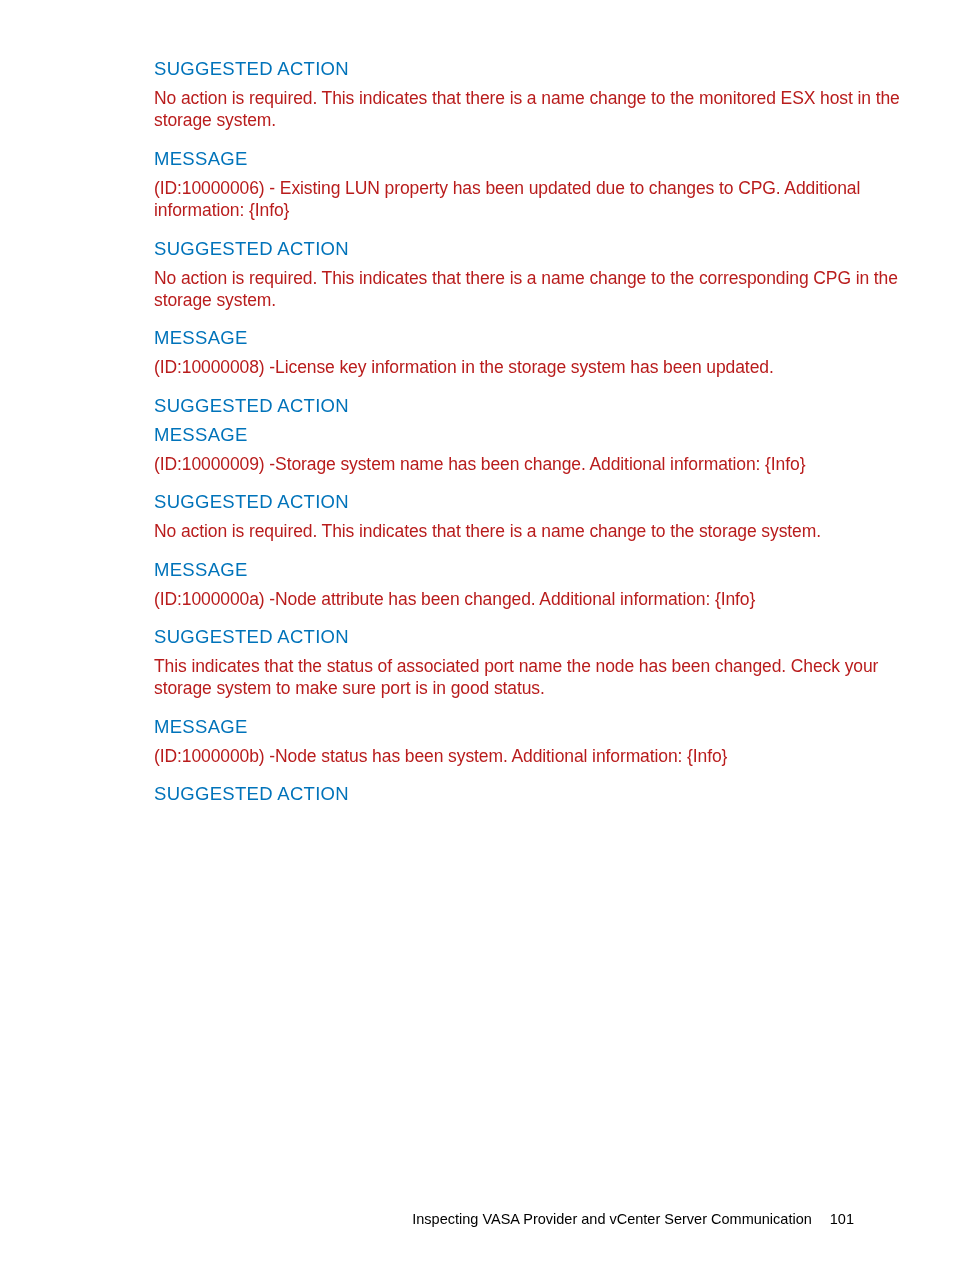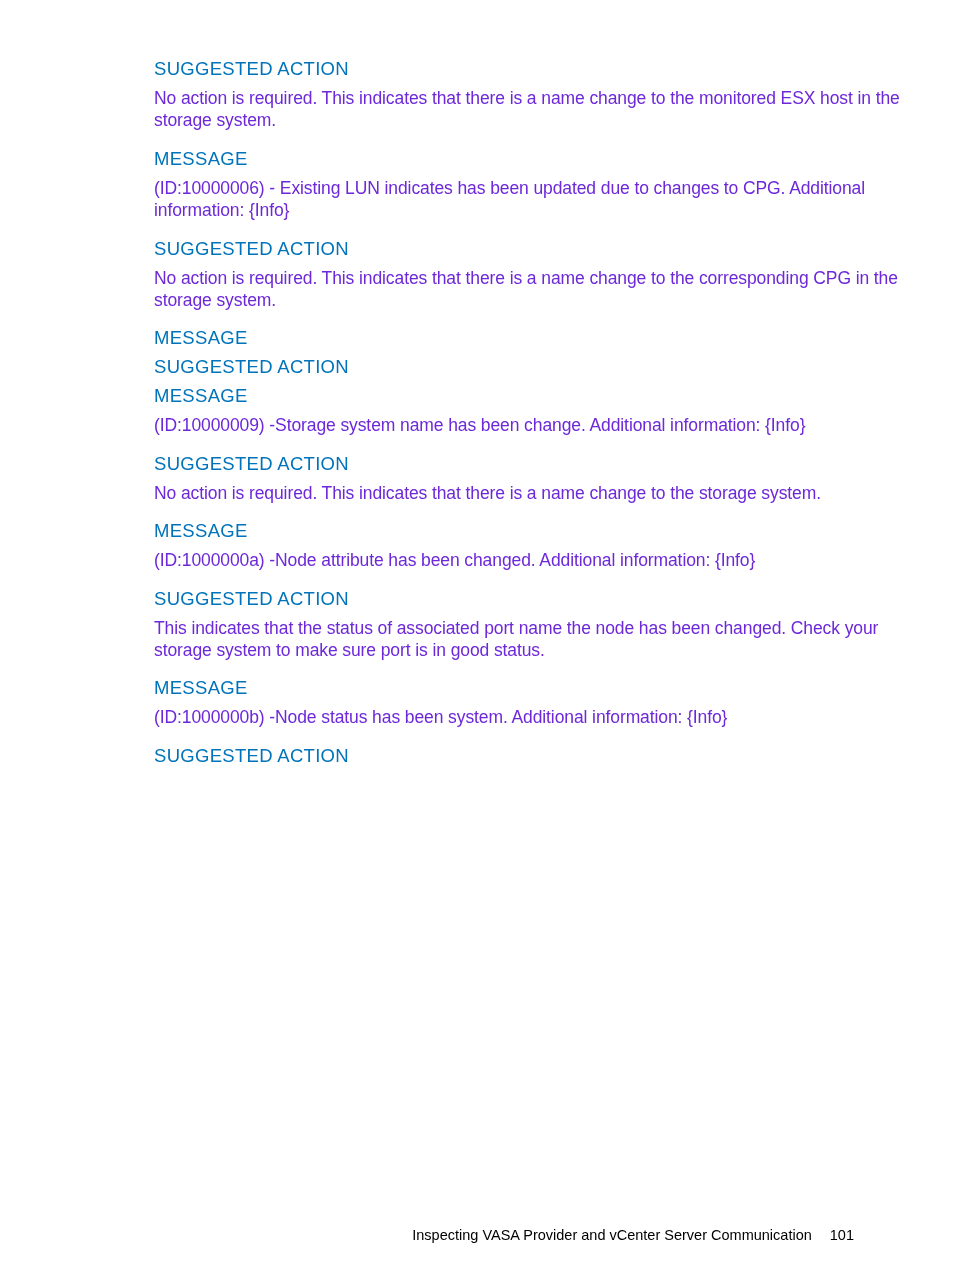--- a/index.html
+++ b/index.html
@@ -20,53 +20,54 @@
     }
     .section-heading {
       color: #0073ba;
       font-size: 18.5px;
       font-weight: 400;
       letter-spacing: 0.3px;
       margin-bottom: 7px;
       font-stretch: condensed;
     }
     .body-text {
-      color: #6d28d9;
+      color: #b91c1c;
       font-size: 17.5px;
       font-weight: 300;
       line-height: 1.28;
       margin-bottom: 16px;
       letter-spacing: -0.1px;
     }
     .footer {
       position: absolute;
-      bottom: 28px;
+      bottom: 44px;
       right: 100px;
       font-size: 14.5px;
       font-weight: 300;
       color: #000000;
     }
     .page-number {
       margin-left: 14px;
     }
   </style>
 </head>
 <body>
 
 <div class="content">
   <h3 class="section-heading">SUGGESTED ACTION</h3>
   <p class="body-text">No action is required. This indicates that there is a name change to the monitored ESX host in the storage system.</p>
 
   <h3 class="section-heading">MESSAGE</h3>
-  <p class="body-text">(ID:10000006) - Existing LUN indicates has been updated due to changes to CPG. Additional information: {Info}</p>
+  <p class="body-text">(ID:10000006) - Existing LUN property has been updated due to changes to CPG. Additional information: {Info}</p>
 
   <h3 class="section-heading">SUGGESTED ACTION</h3>
   <p class="body-text">No action is required. This indicates that there is a name change to the corresponding CPG in the storage system.</p>
 
   <h3 class="section-heading">MESSAGE</h3>
+  <p class="body-text">(ID:10000008) -License key information in the storage system has been updated.</p>
 
   <h3 class="section-heading">SUGGESTED ACTION</h3>
 
   <h3 class="section-heading">MESSAGE</h3>
   <p class="body-text">(ID:10000009) -Storage system name has been change. Additional information: {Info}</p>
 
   <h3 class="section-heading">SUGGESTED ACTION</h3>
   <p class="body-text">No action is required. This indicates that there is a name change to the storage system.</p>
 
   <h3 class="section-heading">MESSAGE</h3>

